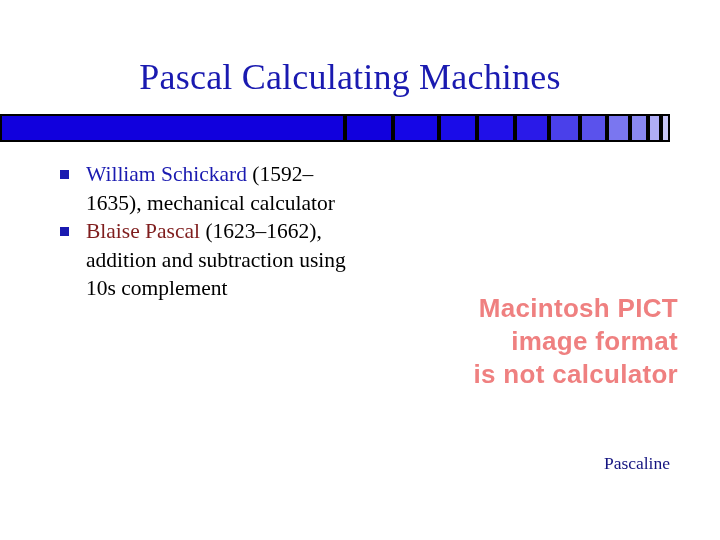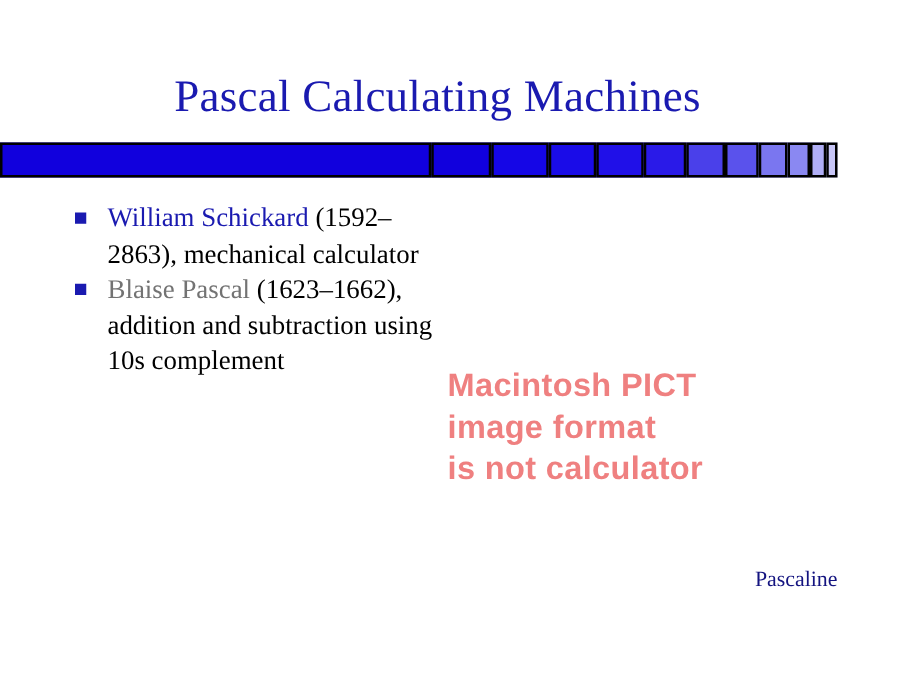--- a/index.html
+++ b/index.html
@@ -74,21 +74,21 @@
   .bullet-lead {
     color: #1a1ab0;
   }
 
   
   #pict-placeholder {
     position: absolute;
     left: 358px;
     top: 292px;
     width: 320px;
-    text-align: left;
+    text-align: right;
     font-family: "Liberation Sans", sans-serif;
     font-weight: bold;
     font-size: 26px;
     line-height: 33px;
     color: #ef8080;
     letter-spacing: 0.3px;
   }
   #pict-placeholder .pict-line {
     display: block;
     white-space: nowrap;
@@ -124,26 +124,26 @@
     <div class="bar-block" style="width: 23px; background: rgb(122, 118, 240);"></div>
     <div class="bar-block" style="width: 18px; background: rgb(138, 136, 242);"></div>
     <div class="bar-block" style="width: 13px; background: rgb(176, 174, 246);"></div>
     <div class="bar-block" style="width: 9px; background: rgb(200, 198, 248);"></div>
   </div>
 
 <div id="bullet-list">
 
   <div class="bullet-item">
     <span class="bullet-marker" style="background: rgb(26, 26, 176);"></span>
-    <span class="bullet-lead" style="color: rgb(26, 26, 176);">William Schickard</span><span> (1592–2863), mechanical calculator</span>
+    <span class="bullet-lead" style="color: rgb(26, 26, 176);">William Schickard</span><span> (1592–1635), mechanical calculator</span>
   </div>
 
   <div class="bullet-item">
     <span class="bullet-marker" style="background: rgb(26, 26, 176);"></span>
-    <span class="bullet-lead" style="color: #737373;">Blaise Pascal</span><span> (1623–1662), addition and subtraction using 10s complement</span>
+    <span class="bullet-lead" style="color: #7f1d1d;">Blaise Pascal</span><span> (1623–1662), addition and subtraction using 10s complement</span>
   </div>
 
 </div>
 
 <div id="pict-placeholder" style="color: rgb(239, 128, 128);">
   <span class="pict-line">Macintosh PICT</span>
   <span class="pict-line">image format</span>
   <span class="pict-line">is not calculator</span>
 </div>
 

